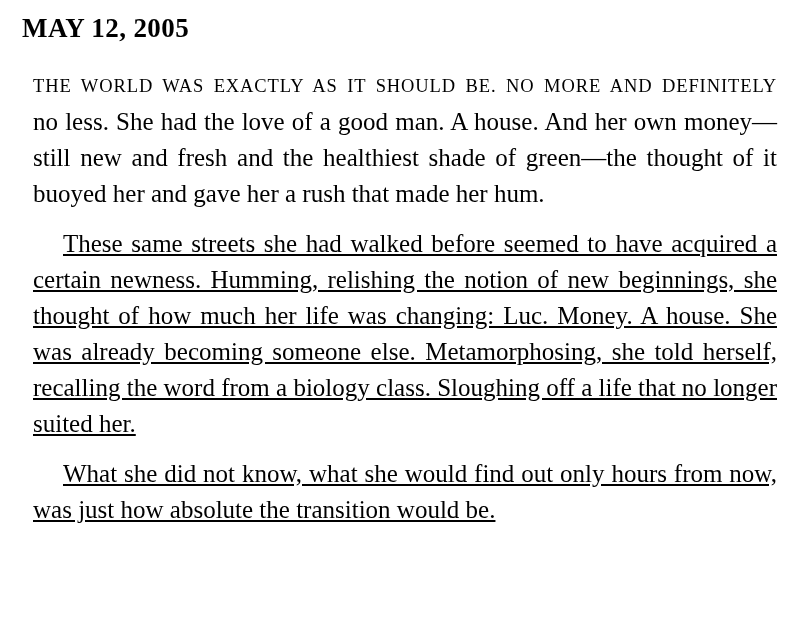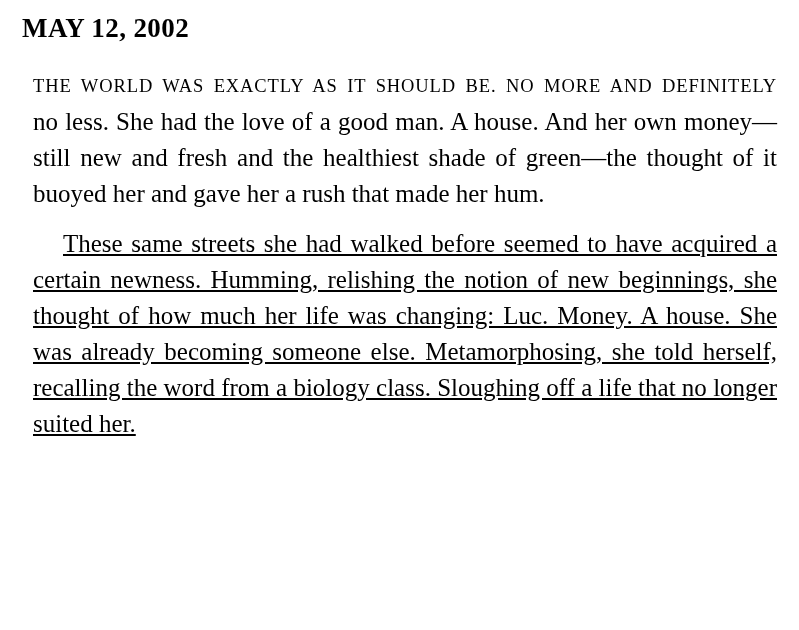--- a/index.html
+++ b/index.html
@@ -55,23 +55,24 @@
   .normal-run {
     font-size: 25px;
     letter-spacing: 0;
   }
 </style>
 </head>
 <body>
 
 <div class="page">
 
-  <h1 class="chapter-heading">MAY 12, 2002</h1>
+  <h1 class="chapter-heading">MAY 12, 2005</h1>
 
   <div class="body-text">
 
     <p class="para"><span class="smallcaps">The world was exactly as it should be. No more and definitely</span><span class="normal-run"> no less.</span><span class="normal-run"> She had the love of a good man. A house. And her own money—still new and fresh and the healthiest shade of green—the thought of it buoyed her and gave her a rush that made her hum.</span></p>
 
     <p class="para indent">These same streets she had walked before seemed to have acquired a certain newness. Humming, relishing the notion of new beginnings, she thought of how much her life was changing: Luc. Money. A house. She was already becoming someone else. Metamorphosing, she told herself, recalling the word from a biology class. Sloughing off a life that no longer suited her.</p>
 
+    <p class="para indent">What she did not know, what she would find out only hours from now, was just how absolute the transition would be.</p>
 
   </div>
 </div>
 
 </body></html>

